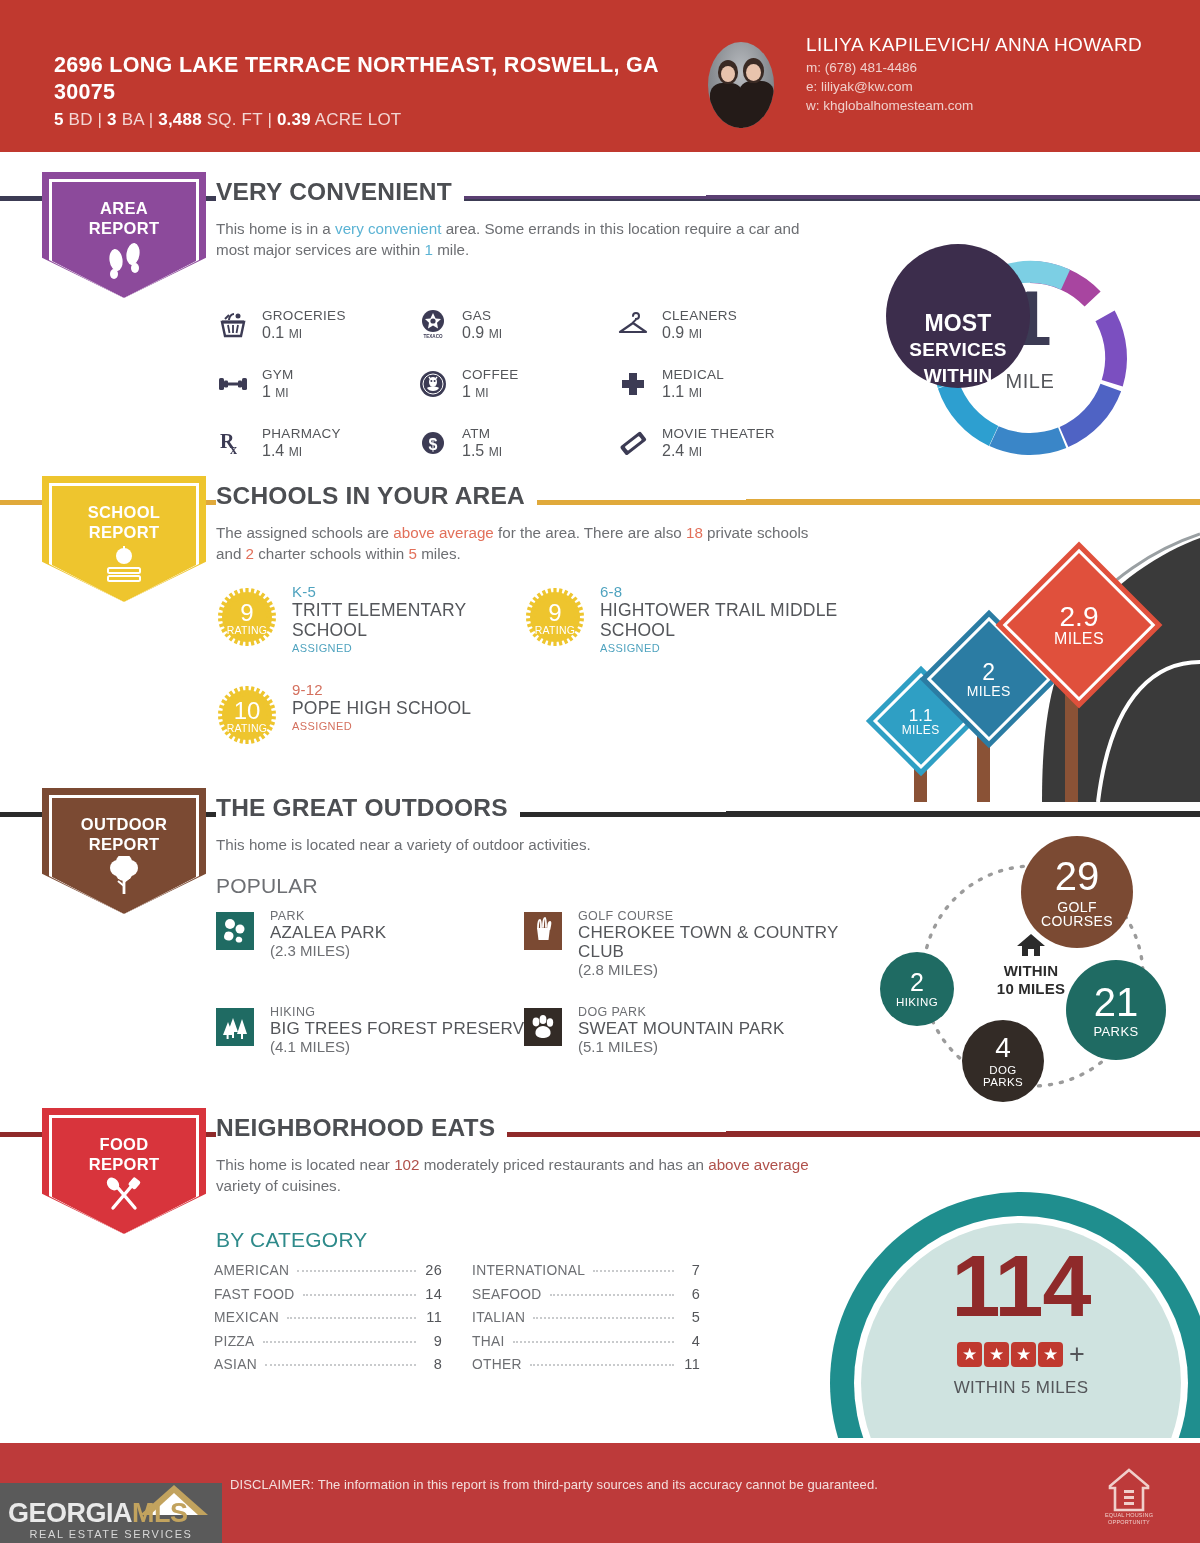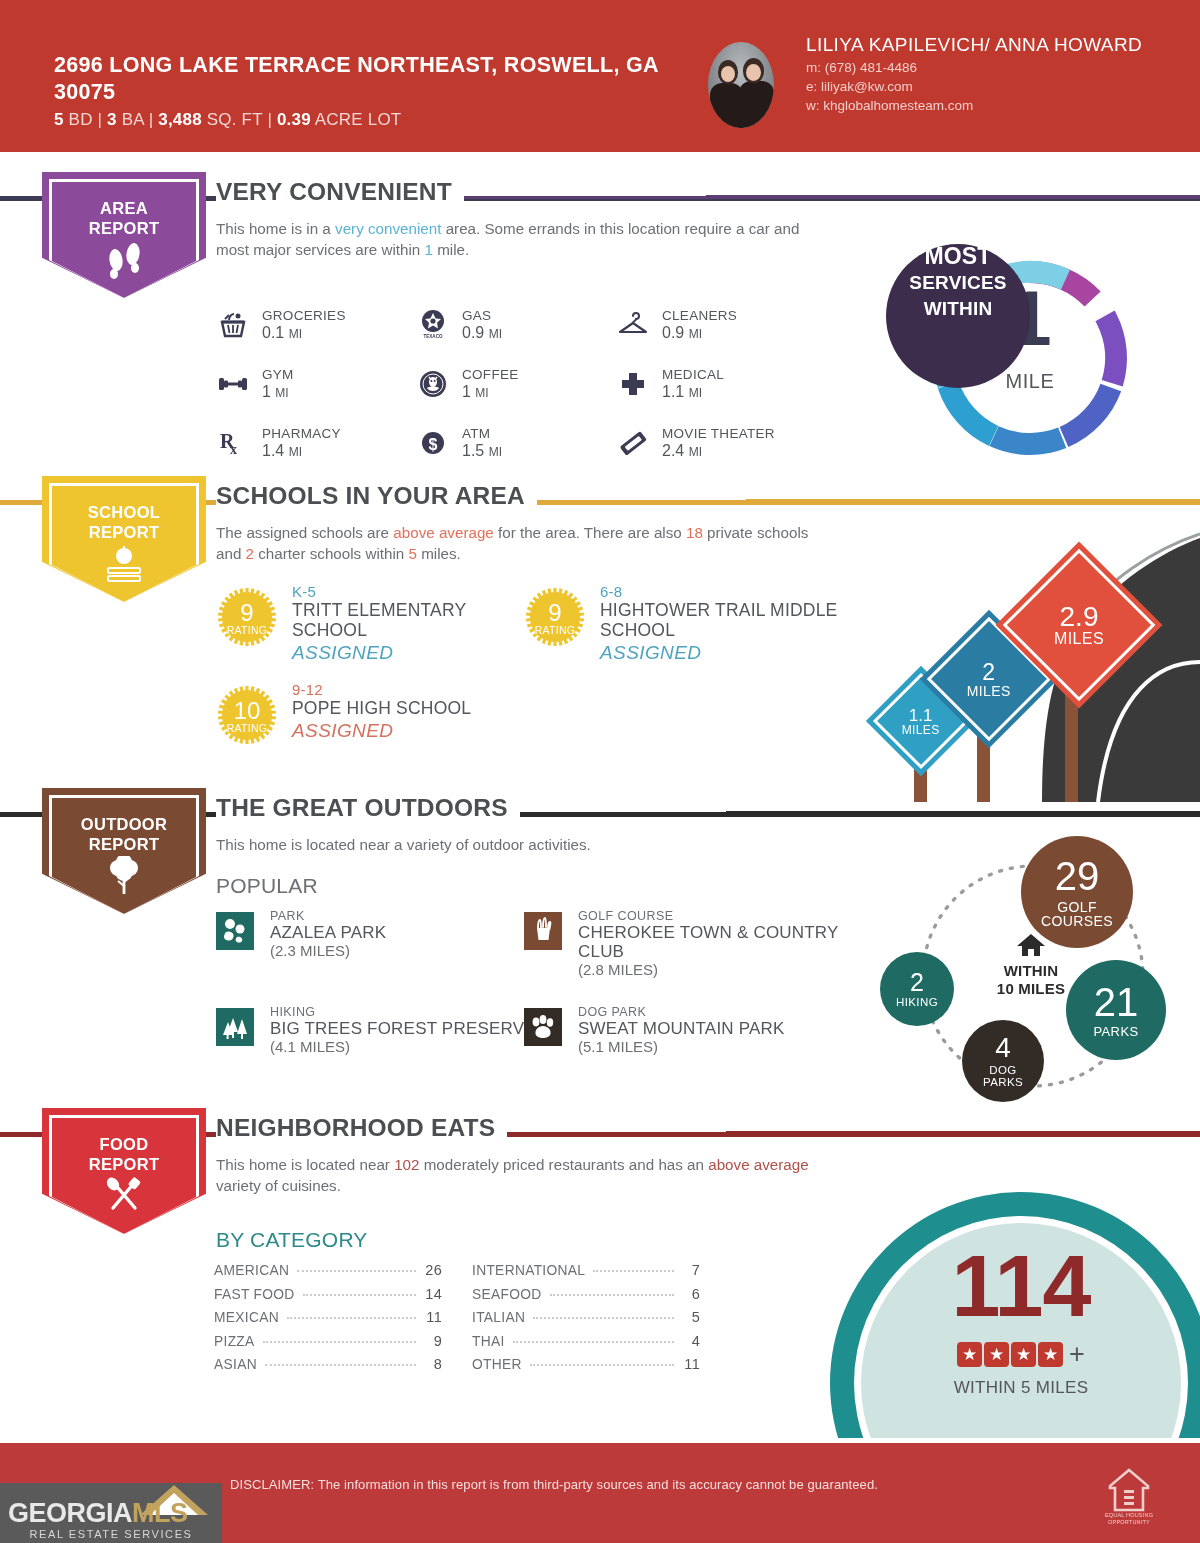--- a/index.html
+++ b/index.html
@@ -136,21 +136,21 @@
     text-align: center; font-size: 78px; font-weight: bold; color: #3c3b54;
     line-height: 84px;
   }
   .donut-center-lbl {
     position: absolute; left: 0; top: 118px; width: 100%;
     text-align: center; font-size: 20px; color: #54565a; letter-spacing: .6px;
   }
   .donut-tag {
     position: absolute; left: -14px; top: -8px; width: 144px; height: 144px;
     border-radius: 50%; background: #3c2d4c; color: #fff;
-    display: flex; align-items: flex-start; justify-content: center;
+    display: flex; align-items: flex-end; justify-content: center;
     text-align: center; font-weight: bold; font-size: 23px; line-height: 25px;
     letter-spacing: .2px;
   }
   .donut-tag .s1 { font-size: 19px; }
 
   
   #sec-school { top: 500px; }
   #sec-school .rule { background: #e0a93b; }
   #sec-school .badge { background: #eec52e; }
   #sec-school .badge-inner { background: #ffffff; }
@@ -172,21 +172,21 @@
     position: absolute; left: 0; top: 13px; width: 100%;
     text-align: center; font-size: 24px; color: #ffffff; font-weight: normal;
   }
   .sb-lbl {
     position: absolute; left: 0; top: 38px; width: 100%;
     text-align: center; font-size: 10.5px; color: #ffffff; letter-spacing: .3px;
   }
   .school-txt { position: absolute; left: 76px; top: -3px; width: 250px; }
   .school-grade { font-size: 15px; letter-spacing: .2px; }
   .school-name { font-size: 17.5px; color: #54565a; line-height: 20px; letter-spacing: .2px; }
-  .school-assigned { font-size: 19px; letter-spacing: .4px; margin-top: 2px; font-style: italic; }
+  .school-assigned { font-size: 11px; letter-spacing: .4px; margin-top: 2px; }
 
   
   .road-scene { position: absolute; left: 862px; top: 512px; width: 338px; height: 290px; overflow: hidden; }
   .sign-post { position: absolute; width: 13px; background: #8a5236; }
   .sign {
     position: absolute; transform: rotate(45deg);
     display: flex; align-items: center; justify-content: center;
   }
   .sign-in {
     position: absolute; left: 5px; top: 5px; right: 5px; bottom: 5px;

